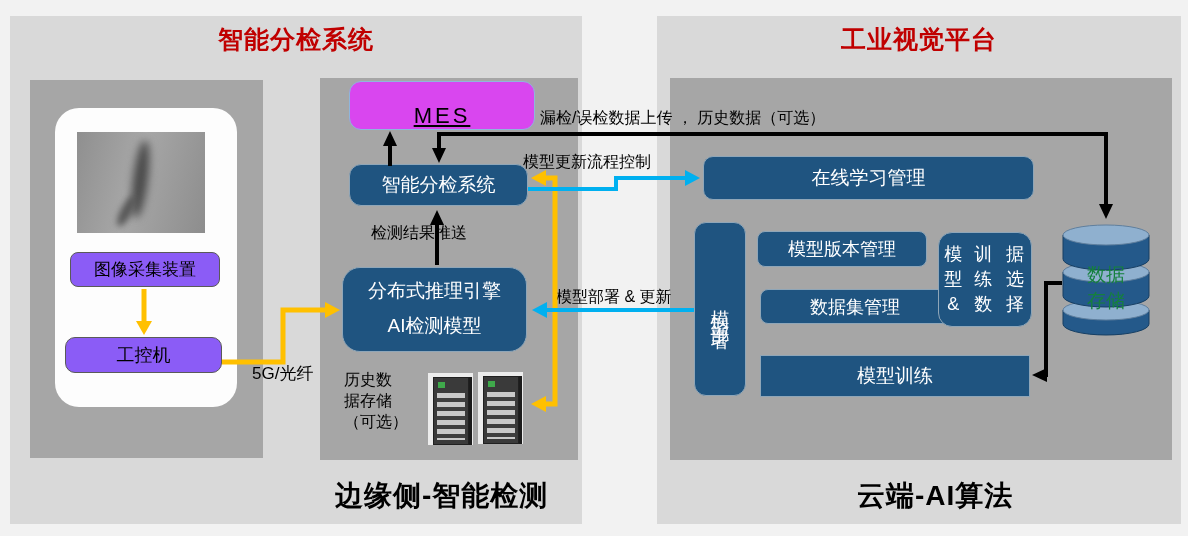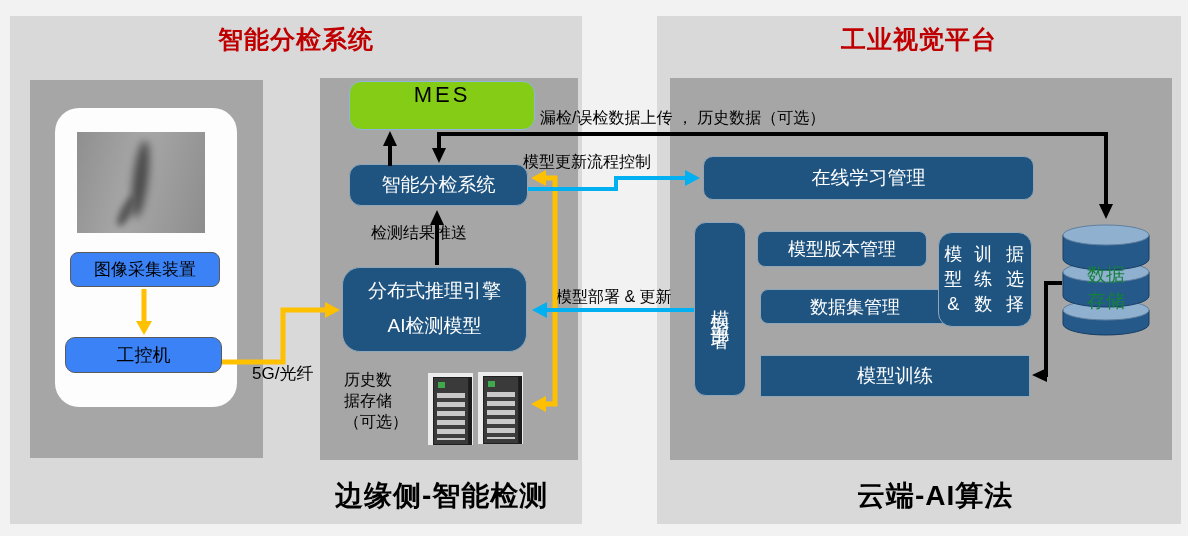--- a/index.html
+++ b/index.html
@@ -4,22 +4,22 @@
 <style>
   html,body{margin:0;padding:0;background:#F2F2F2;}
   body{font-family:"Liberation Sans","DejaVu Sans",sans-serif;}
   #stage{position:relative;width:1188px;height:536px;background:#F2F2F2;overflow:hidden;}
   .abs{position:absolute;}
   .section{background:#D9D9D9;}
   .panel{background:#A6A6A6;}
   .sec-title{font-size:25px;font-weight:700;color:#C00000;text-align:center;letter-spacing:1px;}
   .caption{font-size:28px;font-weight:700;color:#000;white-space:nowrap;letter-spacing:1px;}
   .bluebox{background:#1F5480;border:1px solid #8FA6B8;color:#fff;display:flex;align-items:center;justify-content:center;text-align:center;box-sizing:border-box;}
-  .graybox{background:#3b82f6;border:1px solid #5A5A5A;color:#000;display:flex;align-items:center;justify-content:center;box-sizing:border-box;}
-  .mes{background:#84cc16;border:1px solid #8FB6DC;border-radius:12px;color:#000;display:flex;align-items:flex-start;justify-content:center;font-size:22px;letter-spacing:3px;}
+  .graybox{background:#8b5cf6;border:1px solid #5A5A5A;color:#000;display:flex;align-items:center;justify-content:center;box-sizing:border-box;}
+  .mes{background:#d946ef;border:1px solid #8FB6DC;border-radius:12px;color:#000;display:flex;align-items:flex-end;justify-content:center;font-size:22px;letter-spacing:3px;text-decoration:underline;}
   .lbl{color:#000;font-size:16px;white-space:nowrap;line-height:21px;}
   .whitecard{background:#FDFDFD;border-radius:24px;}
   .defect{background:linear-gradient(105deg,#8f8f8f,#a7a7a7 45%,#8d8d8d);position:relative;overflow:hidden;}
   .defect .streak{position:absolute;left:56px;top:8px;width:15px;height:78px;background:#4a4a4a;border-radius:50%;transform:rotate(7deg);filter:blur(4px);}
   .defect .streak2{position:absolute;left:44px;top:62px;width:11px;height:34px;background:#565656;border-radius:50%;transform:rotate(28deg);filter:blur(3px);}
   .vtext{writing-mode:vertical-rl;text-orientation:upright;letter-spacing:7px;}
   .server{width:45px;height:72px;background:#ECECEC;display:flex;align-items:flex-end;justify-content:center;}
   .tower{position:relative;width:34px;height:66px;background:#3A3A3A;border:1px solid #202020;box-shadow:3px 0 0 #1C1C1C;}
   .tower .slats{position:absolute;top:15px;left:3px;right:3px;bottom:4px;background:repeating-linear-gradient(to bottom,#C9C9C9 0 5px,#3F3F3F 5px 9px);}
   .tower .led{position:absolute;top:4px;left:4px;width:7px;height:6px;background:#3FA94B;}

